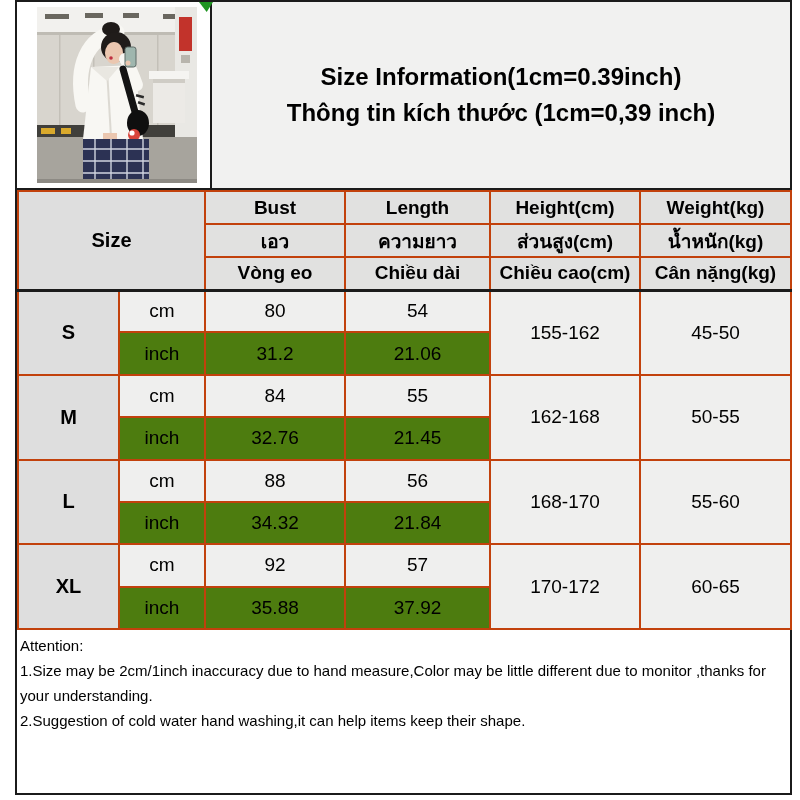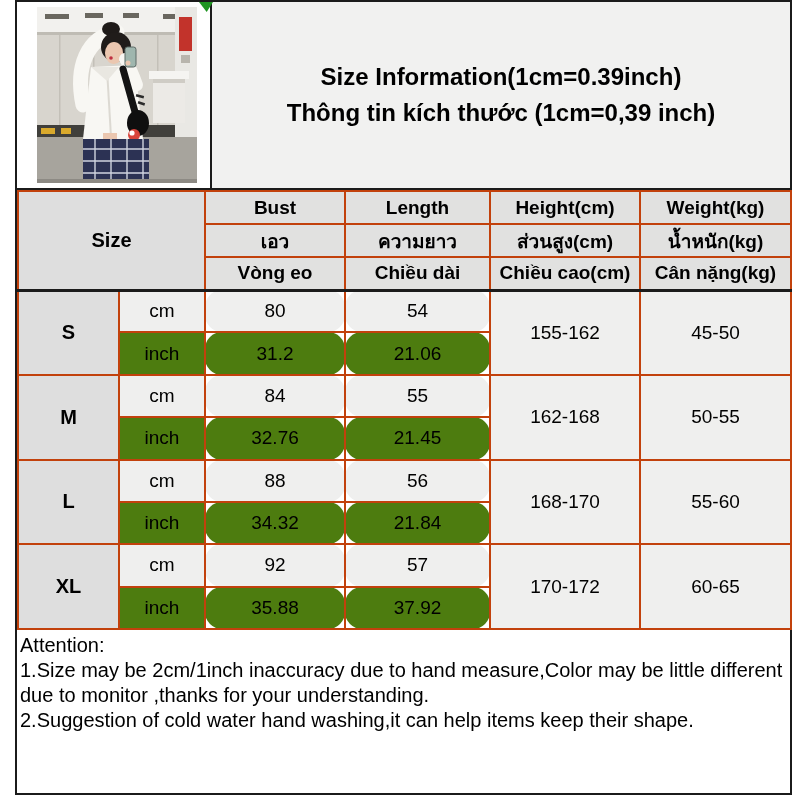--- a/index.html
+++ b/index.html
@@ -48,25 +48,25 @@
   }
   .size-table thead th { background: #e1e1e0; font-weight: bold; height: 33px; }
   .size-table th.size-head { font-size: 20px; font-weight: bold; background: #dedede; }
   .size-table tbody tr { height: 42px; }
   .size-table tbody tr.first-body td, .size-table tbody tr.first-body th { border-top: 3px solid #1b1b1b; }
   .size-table th.size-letter { background: #dedede; font-weight: bold; font-size: 20px; }
   .size-table .unit { font-weight: normal; }
   .size-table tr.cm-row td { background: #efefee; }
   .size-table td.range { background: #efefee; font-weight: normal; }
   .size-table tr.inch-row td { background: #4d7c0f; }
-  .size-table td.val { font-weight: normal; border-radius: 17px; }
+  .size-table td.val { font-weight: normal; }
 
   
   .attention { flex: 1; background: #fff; padding: 3px 4px 0 3px; }
-  .attention div { font-size: 20px; line-height: 25px; color: #000; font-weight: normal; }
+  .attention div { font-size: 15px; line-height: 25px; color: #000; font-weight: normal; }
 </style>
 </head>
 <body>
 
 <div class="canvas">
   <div class="frame">
 
     <div class="top-row">
       <div class="photo-cell">
         <svg viewBox="0 0 160 176">

